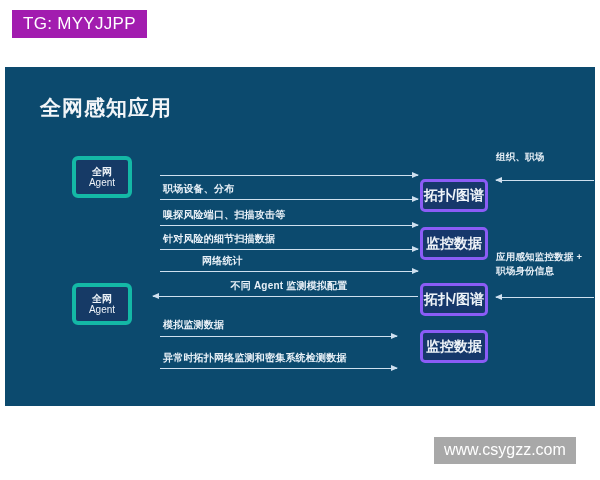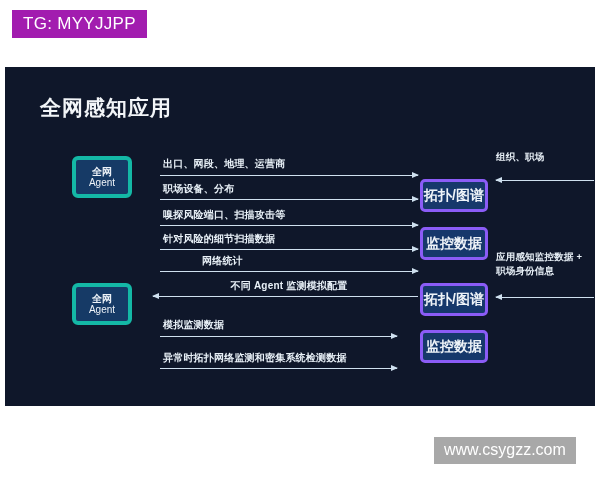--- a/index.html
+++ b/index.html
@@ -33,21 +33,21 @@
     padding:5px 10px 6px 10px;
     line-height:1;
     white-space:nowrap;
   }
 
   
   .panel{
     position:absolute;
     left:5px;top:67px;
     width:590px;height:339px;
-    background:#0f172a;
+    background:#0c4a6e;
     overflow:hidden;
   }
 
   .slide-title{
     position:absolute;left:35px;top:27px;
     color:#f2f5f8;
     font-size:21px;
     font-weight:bold;
     letter-spacing:1px;
     white-space:nowrap;
@@ -140,21 +140,20 @@
     <div class="agent-box" style="left:67px;top:216px;">
       <span class="l1">全网</span>
       <span class="l2">Agent</span>
     </div>
 
     <div class="node-box" style="left:415px;top:112px;">拓扑/图谱</div>
     <div class="node-box" style="left:415px;top:160px;">监控数据</div>
     <div class="node-box" style="left:415px;top:216px;">拓扑/图谱</div>
     <div class="node-box" style="left:415px;top:263px;">监控数据</div>
 
-    <div class="flow-label" style="left:158px;top:90px;">出口、网段、地理、运营商</div>
     <div class="flow r" style="left:155px;top:108px;width:258px;"></div>
 
     <div class="flow-label" style="left:158px;top:115px;">职场设备、分布</div>
     <div class="flow r" style="left:155px;top:132px;width:258px;"></div>
 
     <div class="flow-label" style="left:158px;top:141px;">嗅探风险端口、扫描攻击等</div>
     <div class="flow r" style="left:155px;top:158px;width:258px;"></div>
 
     <div class="flow-label" style="left:158px;top:165px;">针对风险的细节扫描数据</div>
     <div class="flow r" style="left:155px;top:182px;width:258px;"></div>

